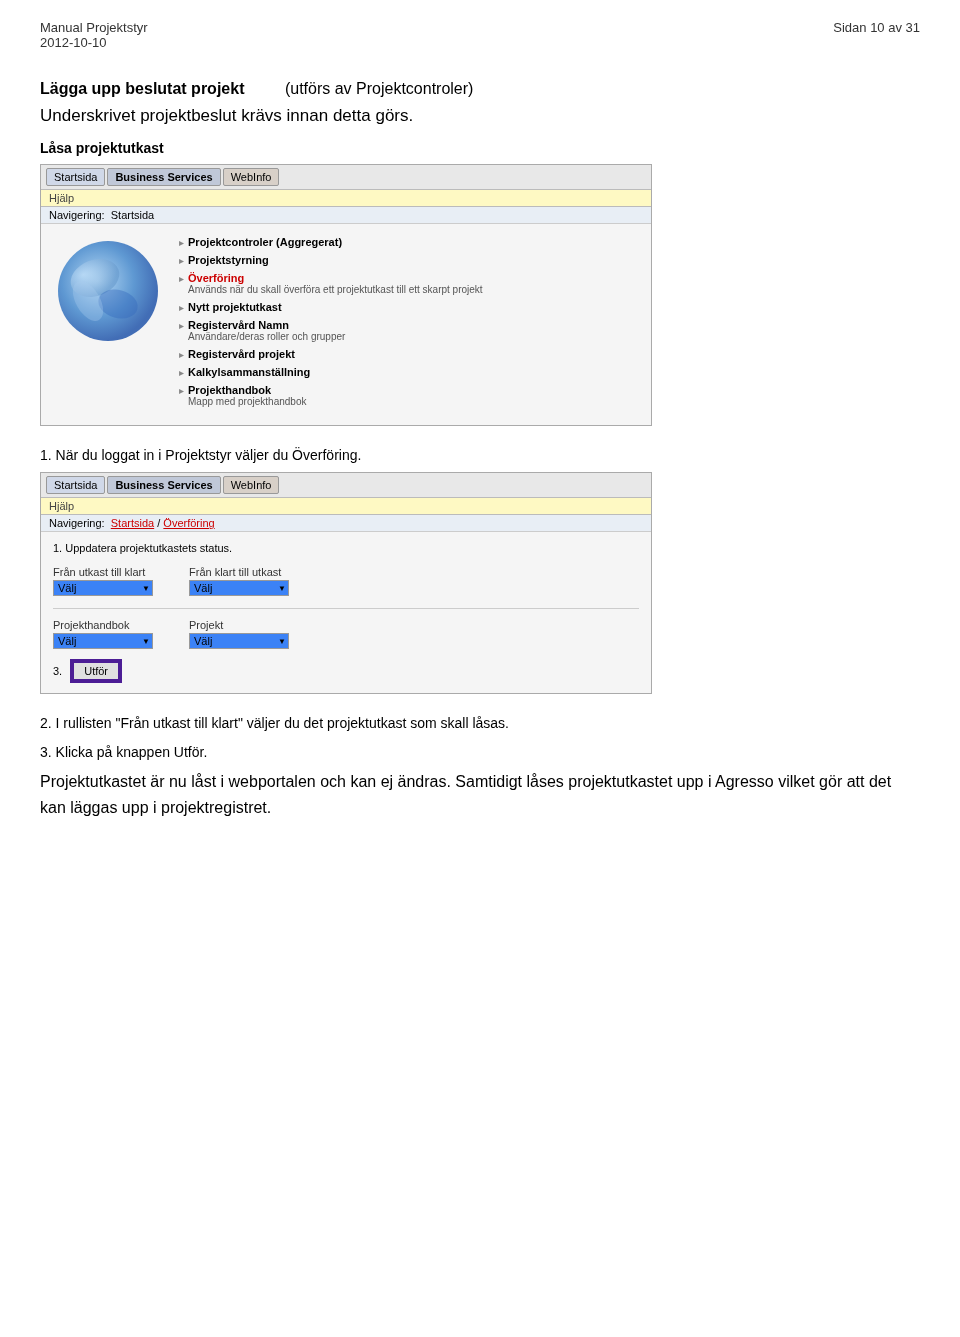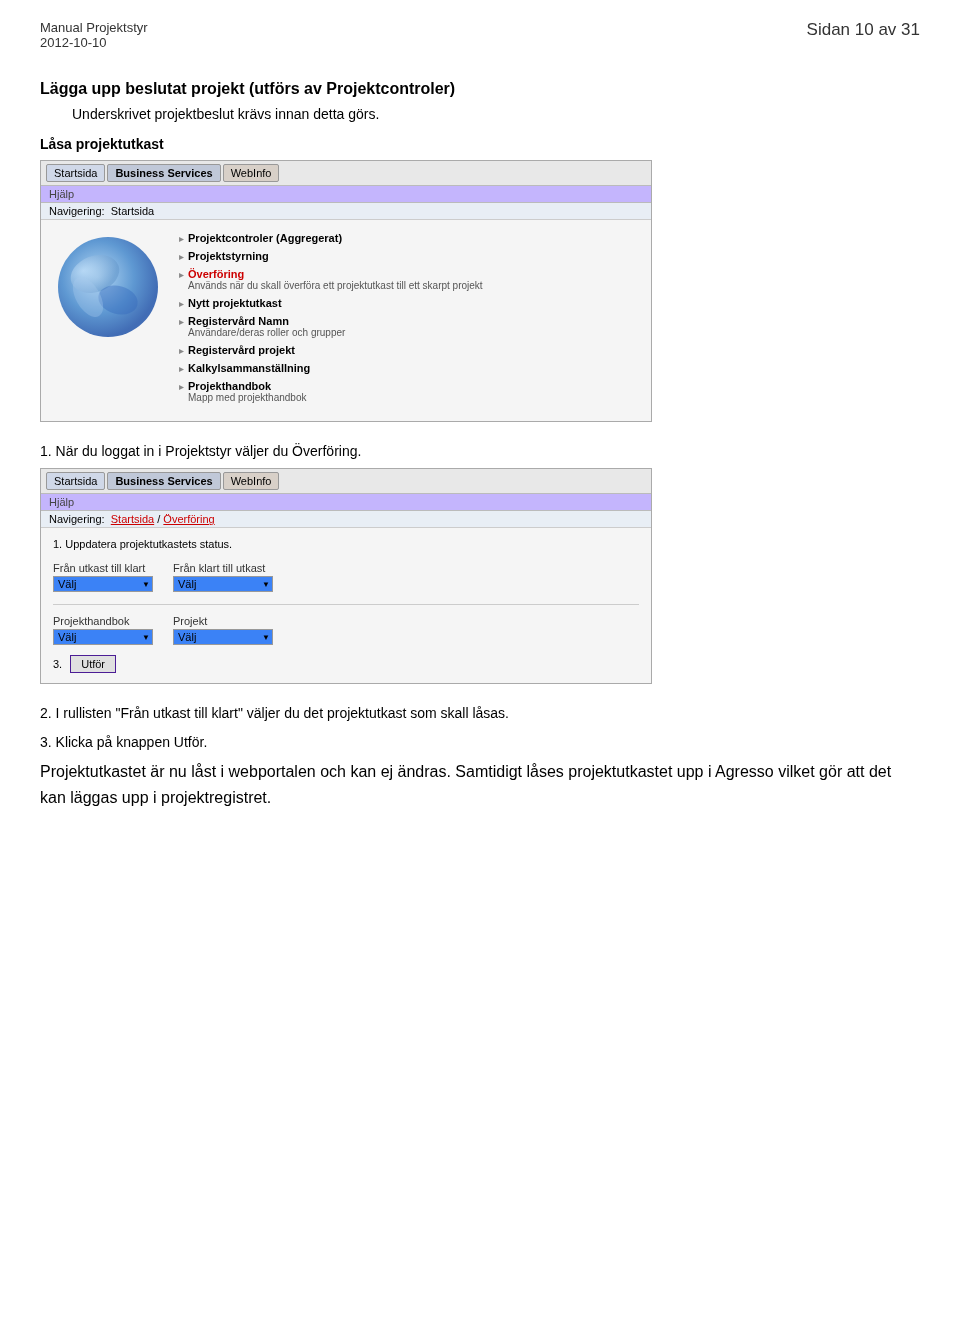--- a/index.html
+++ b/index.html
@@ -16,37 +16,37 @@
       display: flex;
       justify-content: space-between;
       align-items: flex-start;
       margin-bottom: 30px;
     }
     .header-left {
       font-size: 13px;
       color: #333;
     }
     .header-right {
-      font-size: 17px;
+      font-size: 13px;
       color: #333;
     }
 
     .section-title {
       font-size: 16px;
       font-weight: bold;
       margin-bottom: 8px;
     }
     .section-title span.normal {
-      font-weight: bold;
+      font-weight: normal;
+      margin-left: 36px;
     }
 
     .intro-text {
-      font-size: 14px;
+      font-size: 17px;
       margin-bottom: 14px;
-      margin-left: 32px;
     }
 
     .subsection-title {
       font-size: 14px;
       font-weight: bold;
       margin-bottom: 8px;
     }
 
     
     .screenshot-box {
@@ -77,21 +77,21 @@
     }
     .nav-btn.active {
       background: #c0c8d8;
       font-weight: bold;
     }
     .nav-btn.webinfo {
       background: #d8d0c8;
     }
 
     .help-bar {
-      background: #c4b5fd;
+      background: #fef9c3;
       border-bottom: 1px solid #bbb;
       padding: 2px 8px;
       font-size: 11px;
       color: #444;
     }
 
     .nav-path-bar {
       background: #e8eef5;
       border-bottom: 1px solid #ccc;
       padding: 2px 8px;
@@ -158,21 +158,21 @@
       display: flex;
       align-items: center;
       margin-bottom: 12px;
       gap: 8px;
     }
     .step-content {
       flex: 1;
     }
     .dropdown-group {
       display: flex;
-      gap: 20px;
+      gap: 36px;
       margin-top: 6px;
     }
     .dropdown-item {
       display: flex;
       flex-direction: column;
       gap: 2px;
     }
     .dropdown-label {
       font-size: 11px;
       color: #333;
@@ -218,21 +218,21 @@
     .step3-row {
       display: flex;
       align-items: center;
       gap: 8px;
       margin-top: 8px;
     }
     .utfor-btn {
       font-size: 11px;
       padding: 2px 10px;
       background: #e0e0e0;
-      border: 1px solid #4c1d95;
+      border: 4px solid #4c1d95;
       cursor: pointer;
     }
 
     .body-text {
       font-size: 16px;
       margin-bottom: 10px;
       line-height: 1.6;
     }
     .body-text-numbered {
       font-size: 14px;

